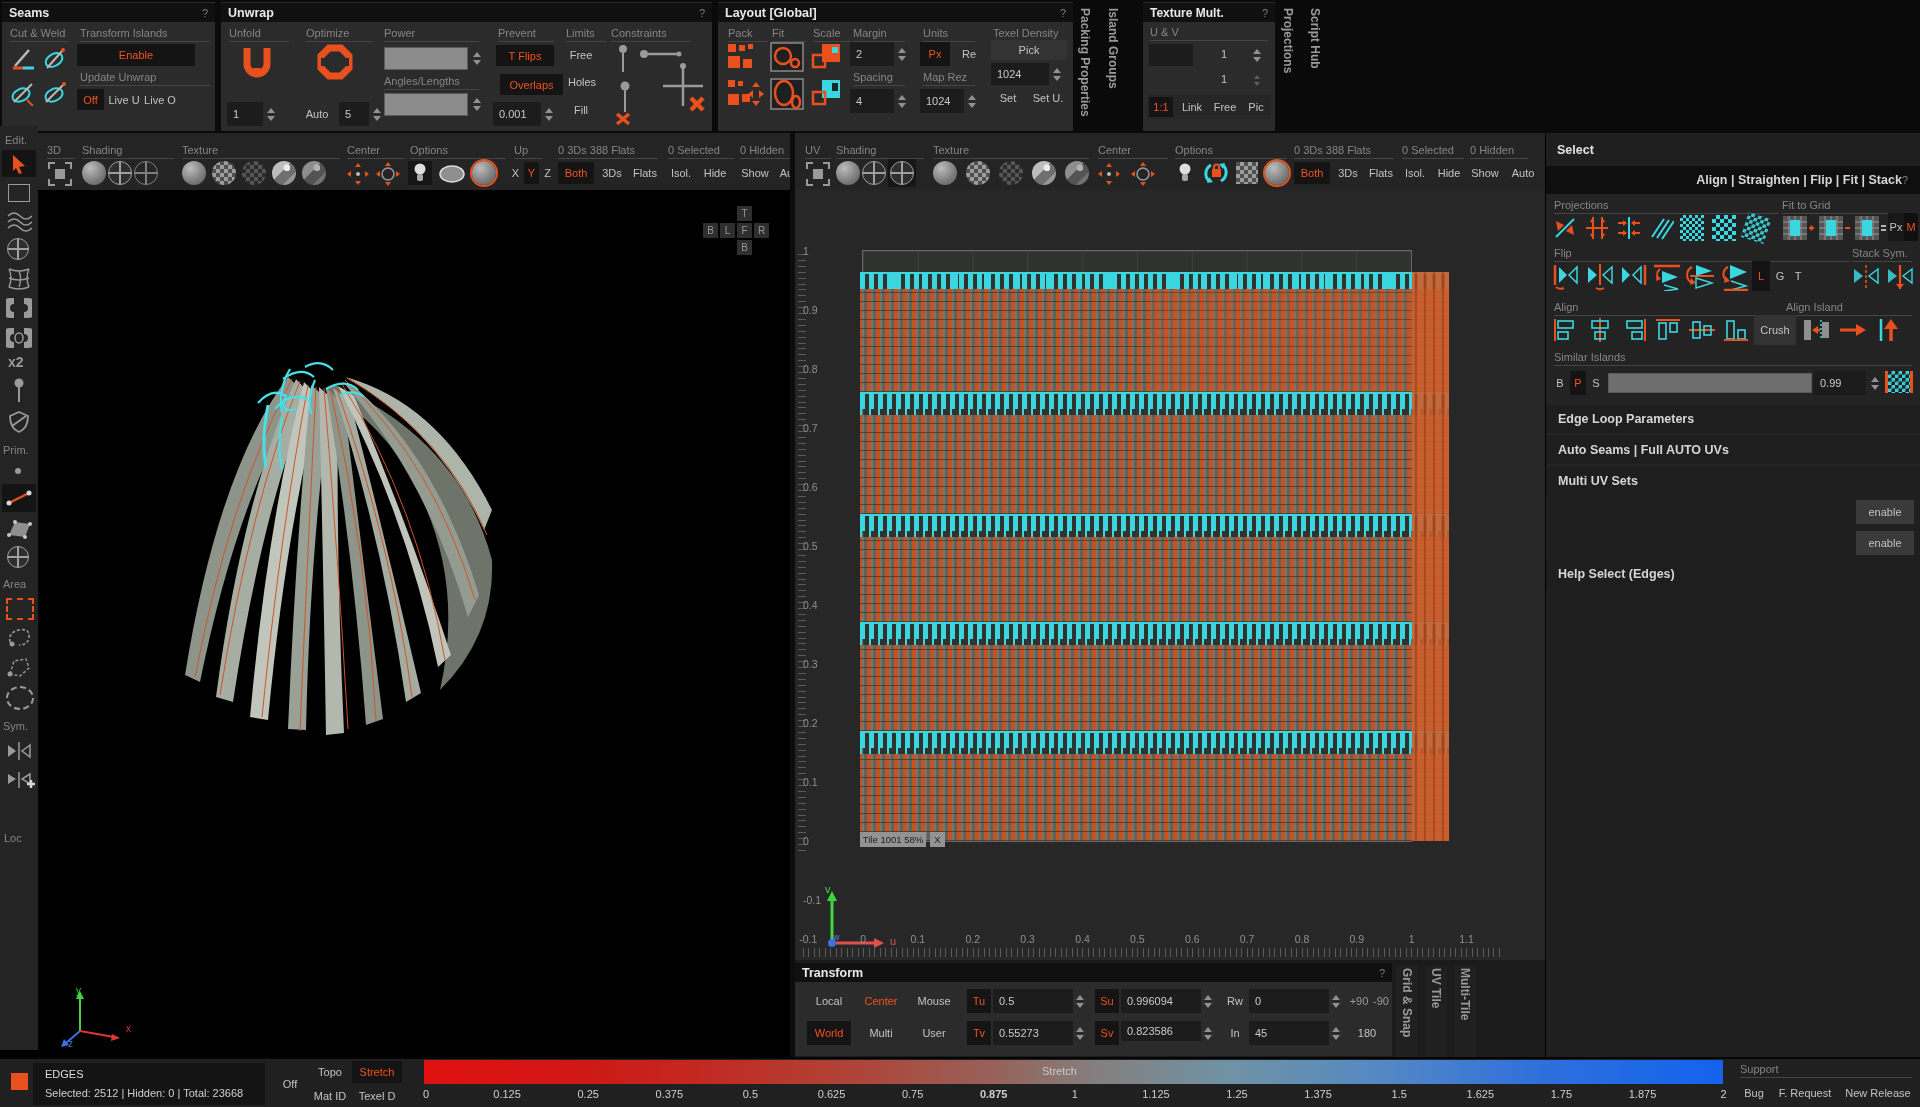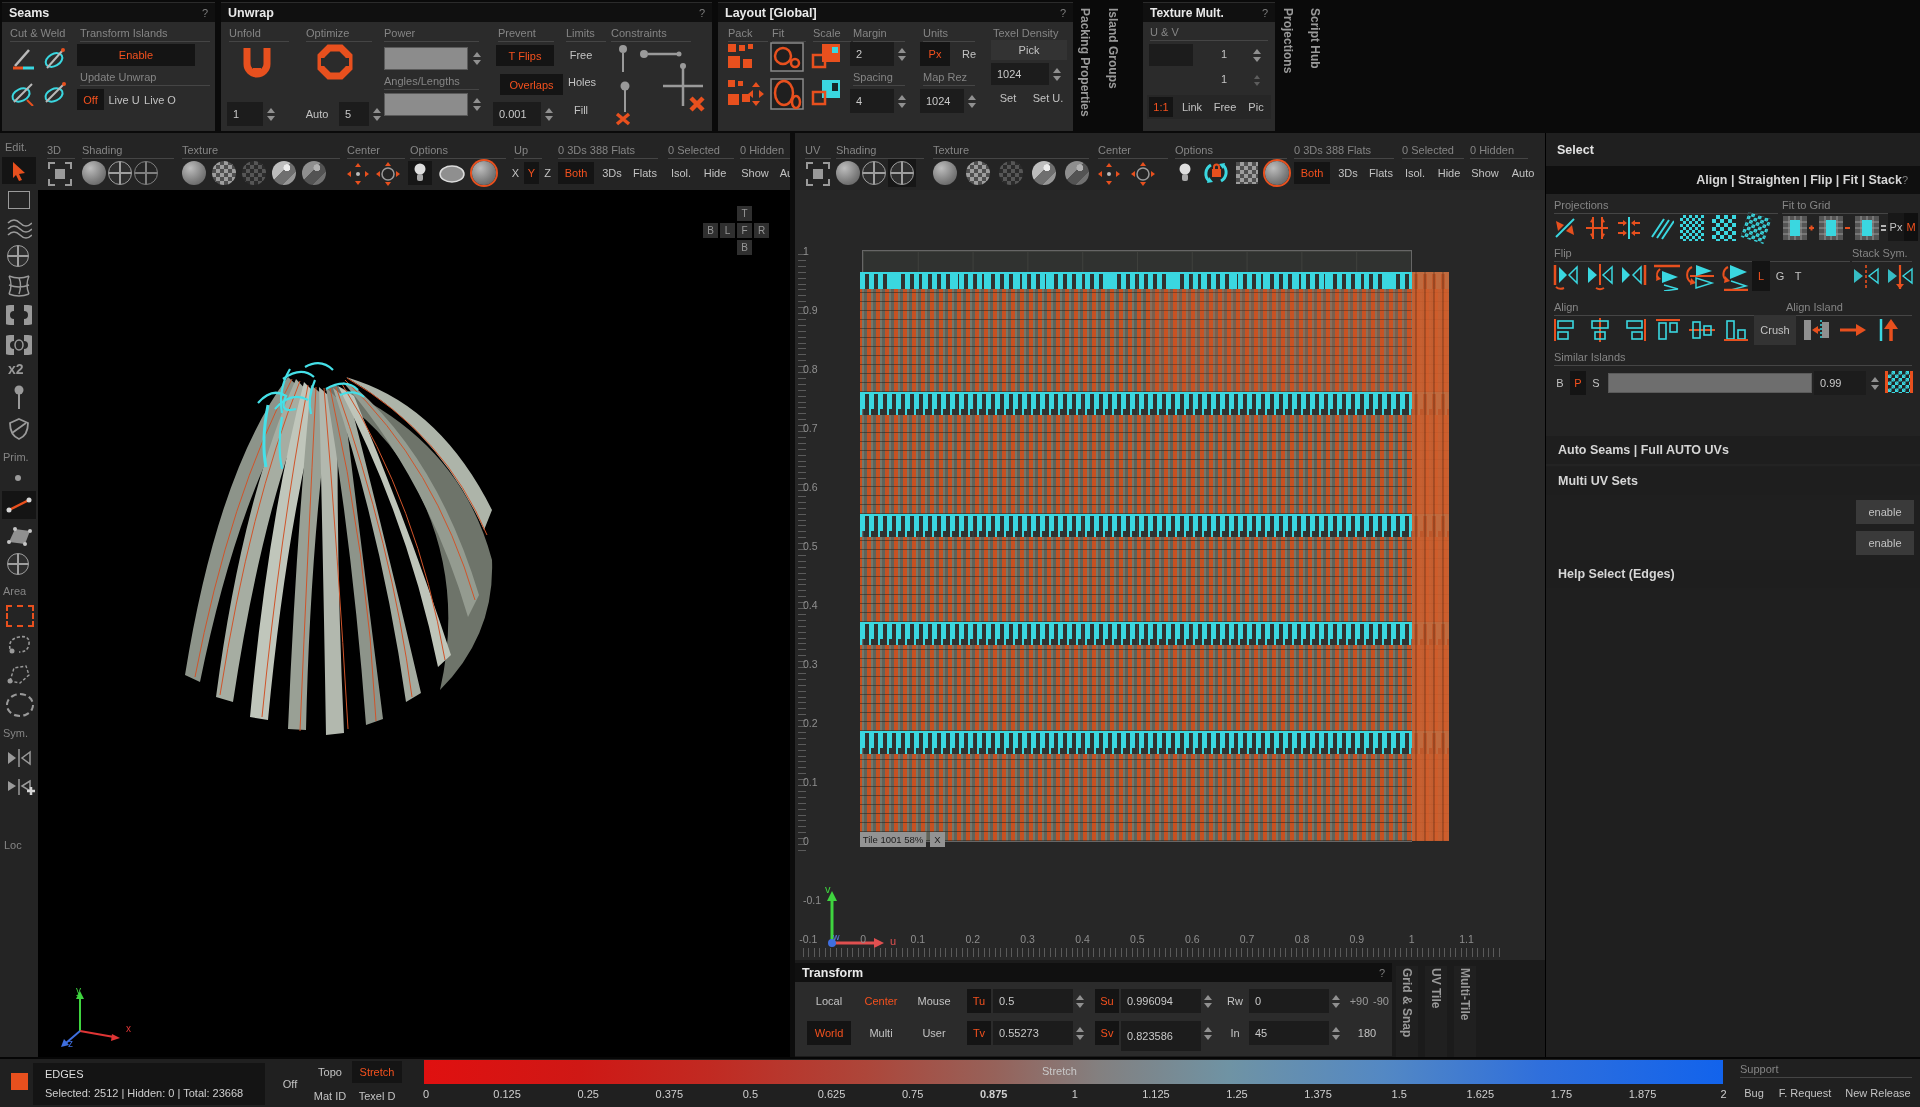--- a/index.html
+++ b/index.html
@@ -418,21 +418,21 @@
   <div class="abs btn" style="left:539px;top:29px;width:28px;height:22px;">3Ds</div>
   <div class="abs btn" style="left:569px;top:29px;width:34px;height:22px;">Flats</div>
   <div class="abs glabel" style="left:607px;top:11px;width:62px;">0 Selected</div>
   <div class="abs btn" style="left:605px;top:29px;width:30px;height:22px;">Isol.</div>
   <div class="abs btn" style="left:639px;top:29px;width:30px;height:22px;">Hide</div>
   <div class="abs glabel" style="left:675px;top:11px;width:58px;">0 Hidden</div>
   <div class="abs btn" style="left:673px;top:29px;width:34px;height:22px;">Show</div>
   <div class="abs btn" style="left:711px;top:29px;width:34px;height:22px;">Auto</div>
 </div>
 
-<div class="abs" style="left:0;top:133px;width:38px;height:924px;background:#242424;">
+<div class="abs" style="left:0;top:126px;width:38px;height:924px;background:#242424;">
   <div class="abs glabel" style="left:5px;top:8px;width:30px;border-bottom:none;">Edit.</div>
   <span class="abs on" style="left:2px;top:24px;width:34px;height:27px;display:flex;align-items:center;justify-content:center;">
     <svg width="18" height="20">
         <path d="M3,1 L15,12 L9,13 L12,19 L9,20 L6,14 L3,17 Z" fill="#e8501e"></path>
       </svg>
   </span>
   <span class="abs" style="left:8px;top:58px;width:20px;height:16px;border:1.5px solid #9a9a9a;box-shadow:inset 0 0 0 1px #242424;"></span>
   <span class="abs" style="left:6px;top:84px;">
     <svg width="26" height="22">
         <path d="M2,6 q6,-6 12,0 t12,0 M2,12 q6,-6 12,0 t12,0 M2,18 q6,-6 12,0 t12,0" fill="none" stroke="#9a9a9a" stroke-width="1.6"></path>
@@ -688,21 +688,21 @@
         <i class="au"></i>
         <i class="ad"></i>
       </span>
     <div class="abs btn on" style="left:300px;top:26px;width:24px;height:24px;">Su</div>
     <div class="abs vbox" style="left:326px;top:26px;width:80px;height:24px;">0.996094</div>
     <span class="abs stp" style="left:406px;top:26px;height:24px;width:14px;">
         <i class="au"></i>
         <i class="ad"></i>
       </span>
     <div class="abs btn on" style="left:300px;top:58px;width:24px;height:24px;">Sv</div>
-    <div class="abs vbox" style="left:326px;top:58px;width:80px;height:30px;">0.823586</div>
+    <div class="abs vbox" style="left:326px;top:58px;width:80px;height:20px;">0.823586</div>
     <span class="abs stp" style="left:406px;top:58px;height:24px;width:14px;">
         <i class="au"></i>
         <i class="ad"></i>
       </span>
     <div class="abs btn" style="left:428px;top:26px;width:24px;height:24px;">Rw</div>
     <div class="abs vbox" style="left:454px;top:26px;width:80px;height:24px;">0</div>
     <span class="abs stp" style="left:534px;top:26px;height:24px;width:14px;">
         <i class="au"></i>
         <i class="ad"></i>
       </span>
@@ -944,20 +944,21 @@
   <div class="abs btn on" style="left:24px;top:238px;width:16px;height:24px;">P</div>
   <div class="abs btn" style="left:42px;top:238px;width:16px;height:24px;">S</div>
   <div class="abs slider" style="left:62px;top:240px;width:204px;height:20px;background:#6e6e6e;"></div>
   <div class="abs vbox" style="left:268px;top:238px;width:52px;height:24px;">0.99</div>
   <span class="abs stp" style="left:322px;top:238px;height:24px;width:14px;">
       <i class="au"></i>
       <i class="ad"></i>
     </span>
   <span class="abs" style="left:342px;top:238px;width:22px;height:22px;transform:rotate(0deg);background-image:linear-gradient(45deg,#3ad7e0 25%,transparent 25% 75%,#3ad7e0 75%),linear-gradient(45deg,#3ad7e0 25%,transparent 25% 75%,#3ad7e0 75%);background-size:7px 7px;background-position:0 0,3.5px 3.5px;box-shadow:-3px 0 0 #e8501e,3px 0 0 #e8501e;"></span>
 
+  <div class="secbar" style="top:272px;">Edge Loop Parameters</div>
   <div class="secbar" style="top:303px;">Auto Seams | Full AUTO UVs</div>
   <div class="secbar" style="top:334px;">Multi UV Sets</div>
   <div class="abs btn" style="left:310px;top:367px;width:58px;height:24px;background:#3a3a3a;">enable</div>
   <div class="abs btn" style="left:310px;top:398px;width:58px;height:24px;background:#3a3a3a;">enable</div>
   <div class="secbar" style="top:427px;">Help Select (Edges)</div>
 </div>
 
 <div class="abs" style="left:0;top:1057px;width:1920px;height:50px;background:#202020;border-top:2px solid #060606;box-sizing:border-box;">
   <span class="abs" style="left:11px;top:14px;width:17px;height:17px;background:#e8501e;"></span>
   <div class="abs" style="left:33px;top:4px;width:232px;height:42px;background:#141414;">

